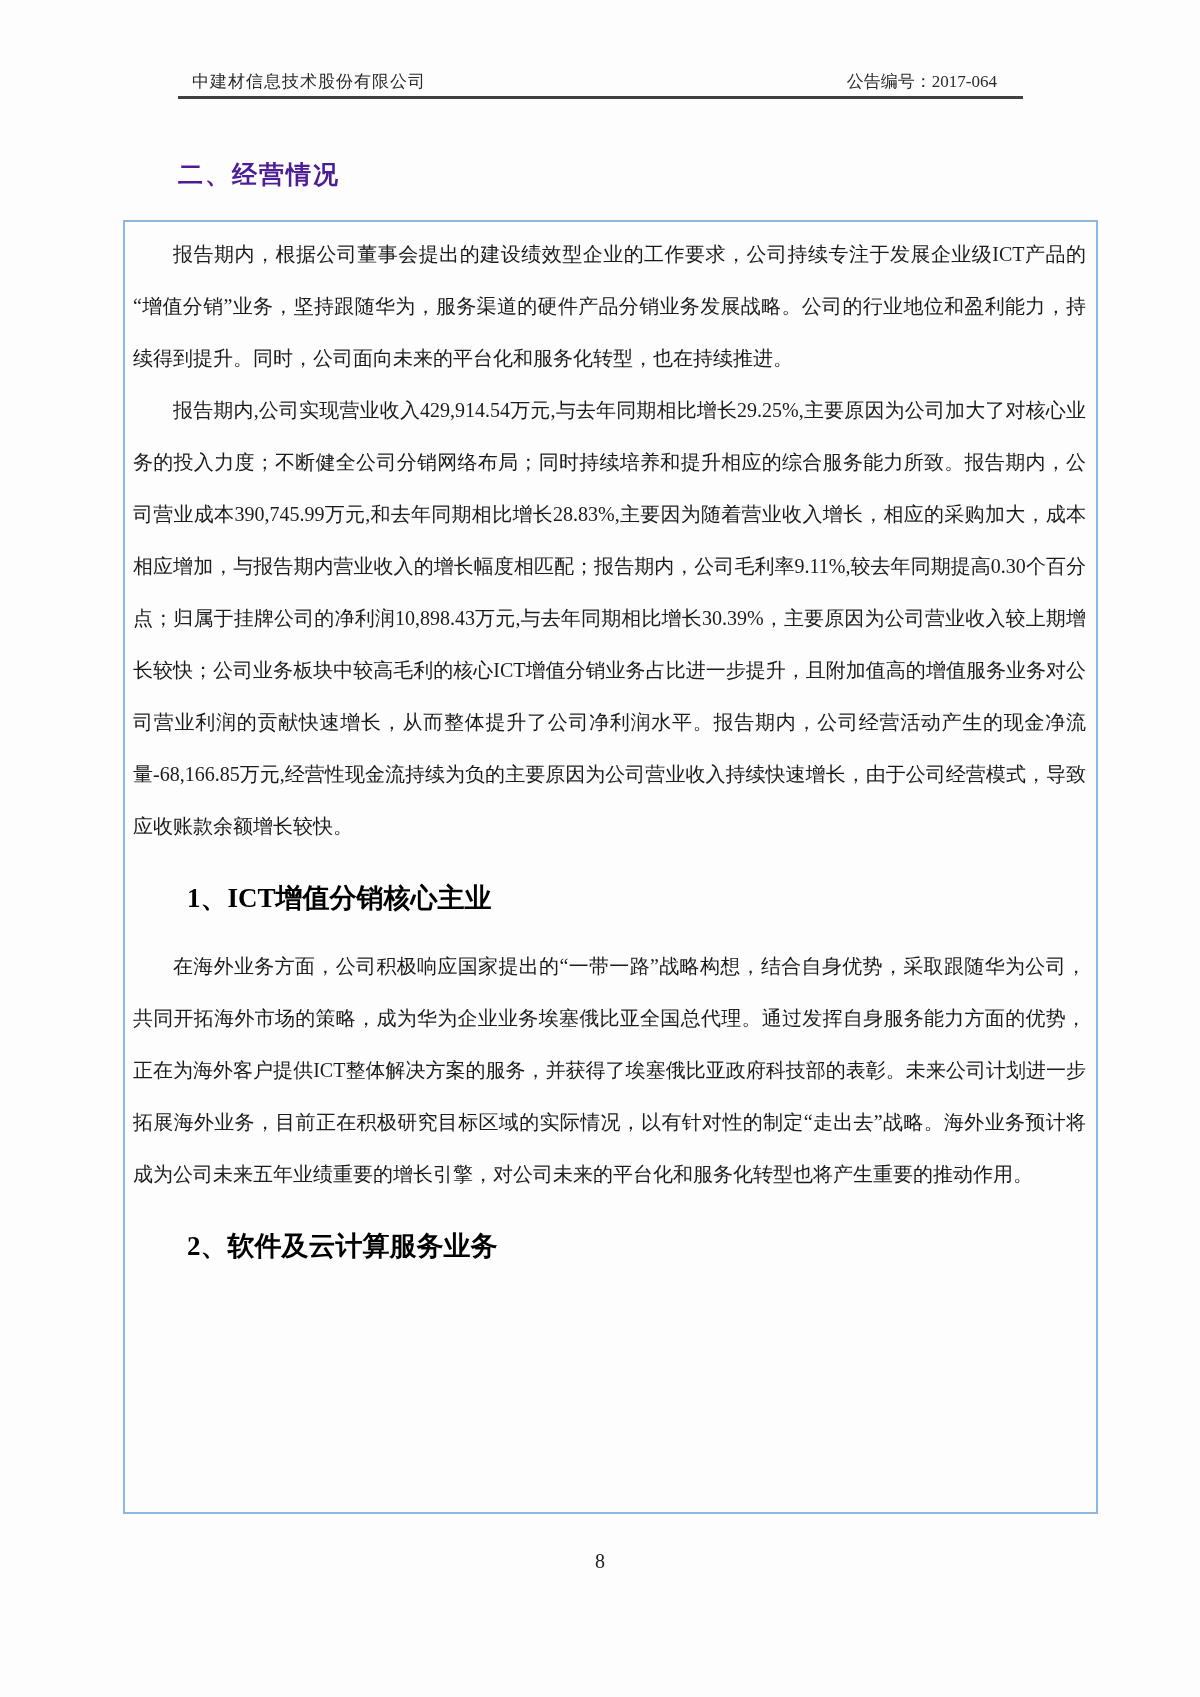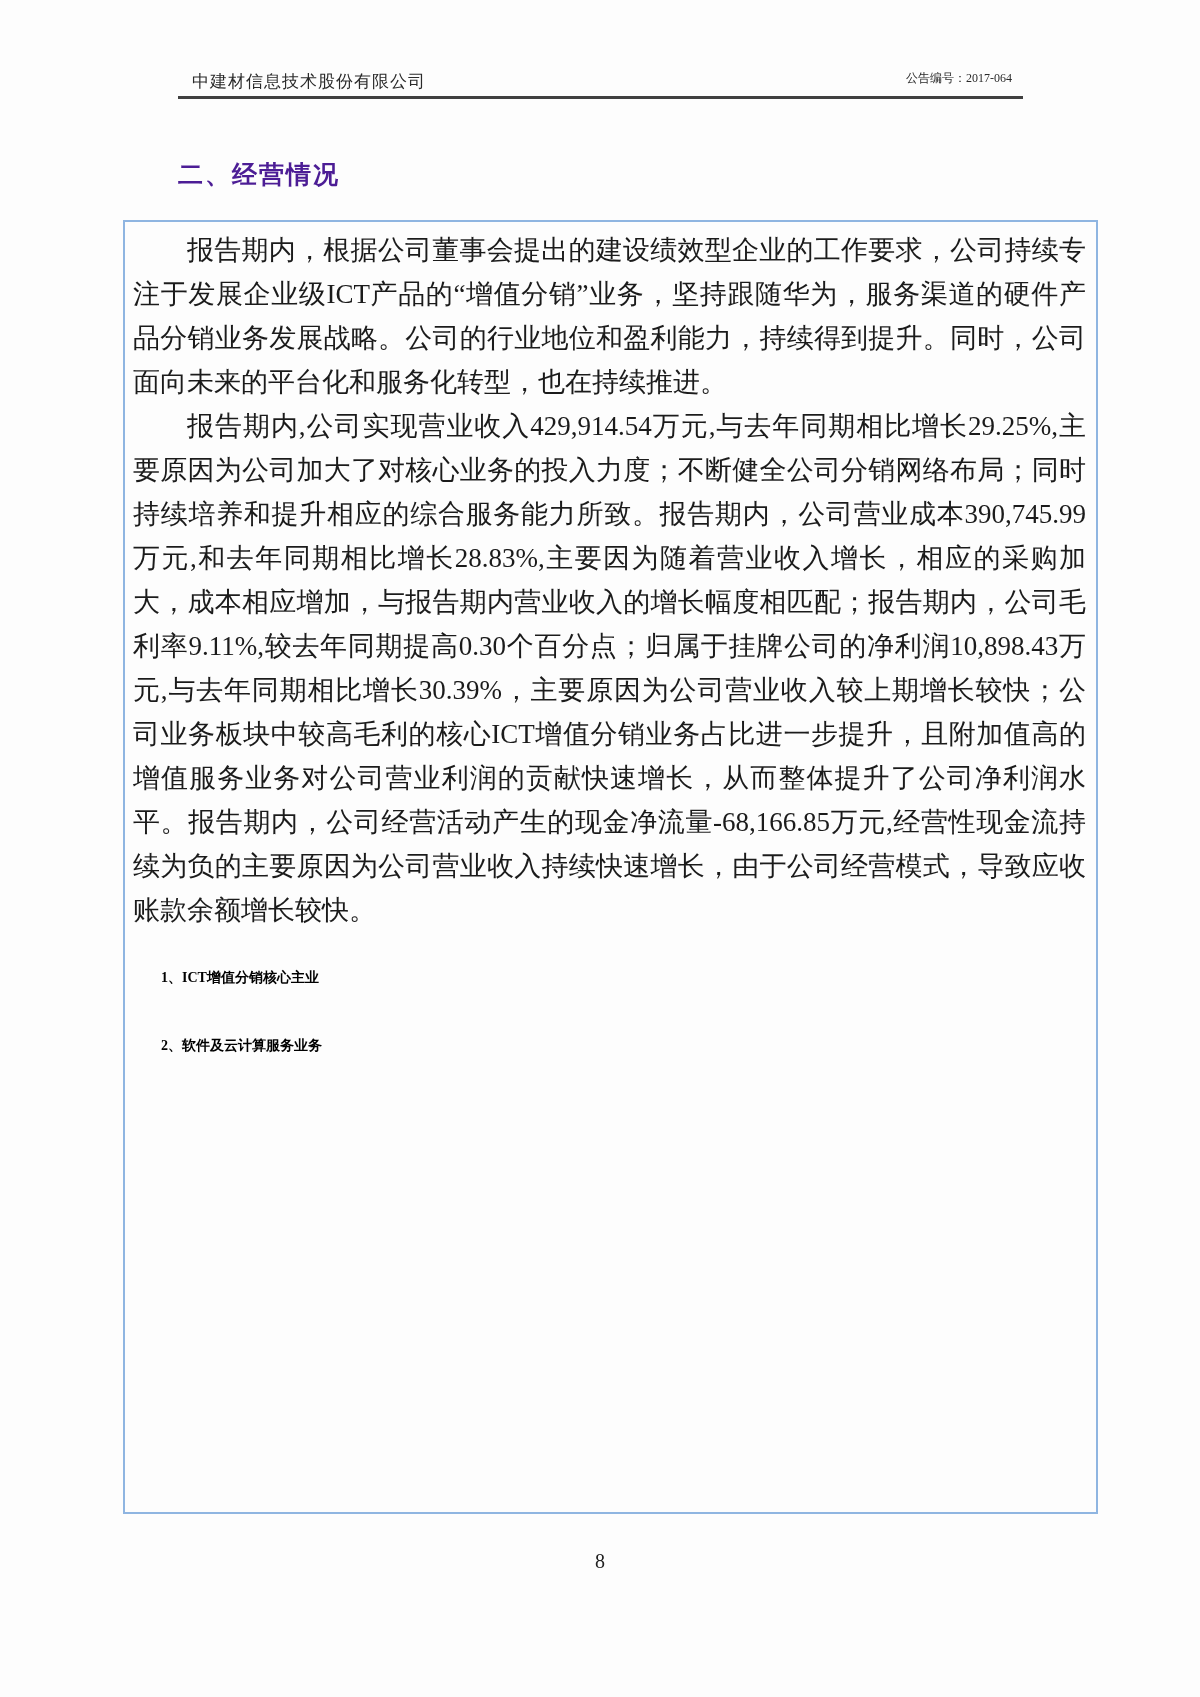--- a/index.html
+++ b/index.html
@@ -23,22 +23,22 @@
   .hdr-company{
     position:absolute;
     left:192px; top:70px;
     font-size:17px;
     letter-spacing:1px;
     color:#2a2a2a;
     white-space:nowrap;
   }
   .hdr-no{
     position:absolute;
-    right:188px; top:70px;
-    font-size:12px;
+    right:203px; top:70px;
+    font-size:17px;
     color:#2a2a2a;
     white-space:nowrap;
   }
   .hdr-rule{
     position:absolute;
     left:178px; top:96px;
     width:845px; height:3px;
     background:var(--header-rule);
   }
   
@@ -58,29 +58,29 @@
     left:123px; top:220px;
     width:953px;  
     height:1276px;
     border:2px solid var(--box-border);
     padding:6px 10px 8px 8px;
     overflow:hidden;
     box-sizing:content-box;
   }
   .para{
     margin:0;
-    font-size:27px;
-    line-height:44px;
+    font-size:20px;
+    line-height:52px;
     text-align:justify;
     text-indent:2em;
     color:var(--body-text);
   }
   .sub-heading{
     margin:24px 0 20px 0;
-    font-size:14px;
+    font-size:27px;
     line-height:44px;
     text-indent:2em;
     font-weight:bold;
     color:#000000;
   }
   
   .footer-pageno{
     position:absolute;
     left:0; top:1550px;
     width:100%;
@@ -99,18 +99,19 @@
   <div class="hdr-no">公告编号：2017-064</div>
 
   <div class="hdr-rule"></div>
 
   <div class="section-title">二、经营情况</div>
 
   <div class="content-box">
     <p class="para">报告期内，根据公司董事会提出的建设绩效型企业的工作要求，公司持续专注于发展企业级ICT产品的“增值分销”业务，坚持跟随华为，服务渠道的硬件产品分销业务发展战略。公司的行业地位和盈利能力，持续得到提升。同时，公司面向未来的平台化和服务化转型，也在持续推进。</p>
     <p class="para">报告期内,公司实现营业收入429,914.54万元,与去年同期相比增长29.25%,主要原因为公司加大了对核心业务的投入力度；不断健全公司分销网络布局；同时持续培养和提升相应的综合服务能力所致。报告期内，公司营业成本390,745.99万元,和去年同期相比增长28.83%,主要因为随着营业收入增长，相应的采购加大，成本相应增加，与报告期内营业收入的增长幅度相匹配；报告期内，公司毛利率9.11%,较去年同期提高0.30个百分点；归属于挂牌公司的净利润10,898.43万元,与去年同期相比增长30.39%，主要原因为公司营业收入较上期增长较快；公司业务板块中较高毛利的核心ICT增值分销业务占比进一步提升，且附加值高的增值服务业务对公司营业利润的贡献快速增长，从而整体提升了公司净利润水平。报告期内，公司经营活动产生的现金净流量-68,166.85万元,经营性现金流持续为负的主要原因为公司营业收入持续快速增长，由于公司经营模式，导致应收账款余额增长较快。</p>
     <p class="sub-heading">1、ICT增值分销核心主业</p>
+    <p class="para">在海外业务方面，公司积极响应国家提出的“一带一路”战略构想，结合自身优势，采取跟随华为公司，共同开拓海外市场的策略，成为华为企业业务埃塞俄比亚全国总代理。通过发挥自身服务能力方面的优势，正在为海外客户提供ICT整体解决方案的服务，并获得了埃塞俄比亚政府科技部的表彰。未来公司计划进一步拓展海外业务，目前正在积极研究目标区域的实际情况，以有针对性的制定“走出去”战略。海外业务预计将成为公司未来五年业绩重要的增长引擎，对公司未来的平台化和服务化转型也将产生重要的推动作用。</p>
     <p class="sub-heading">2、软件及云计算服务业务</p>
   </div>
 
   <div class="footer-pageno">8</div>
 
 </div>
 
 </body></html>

